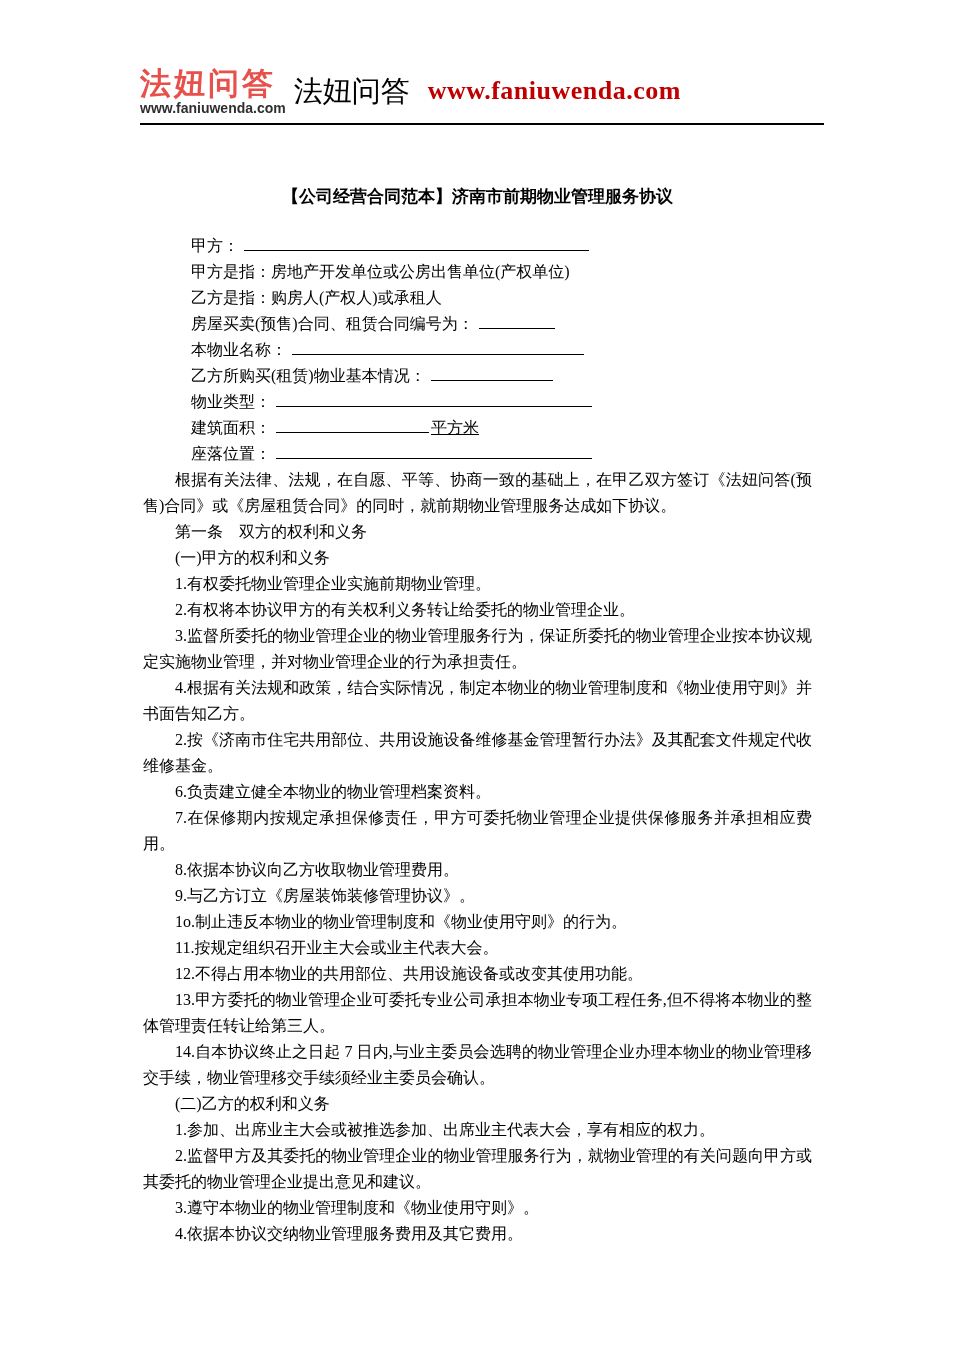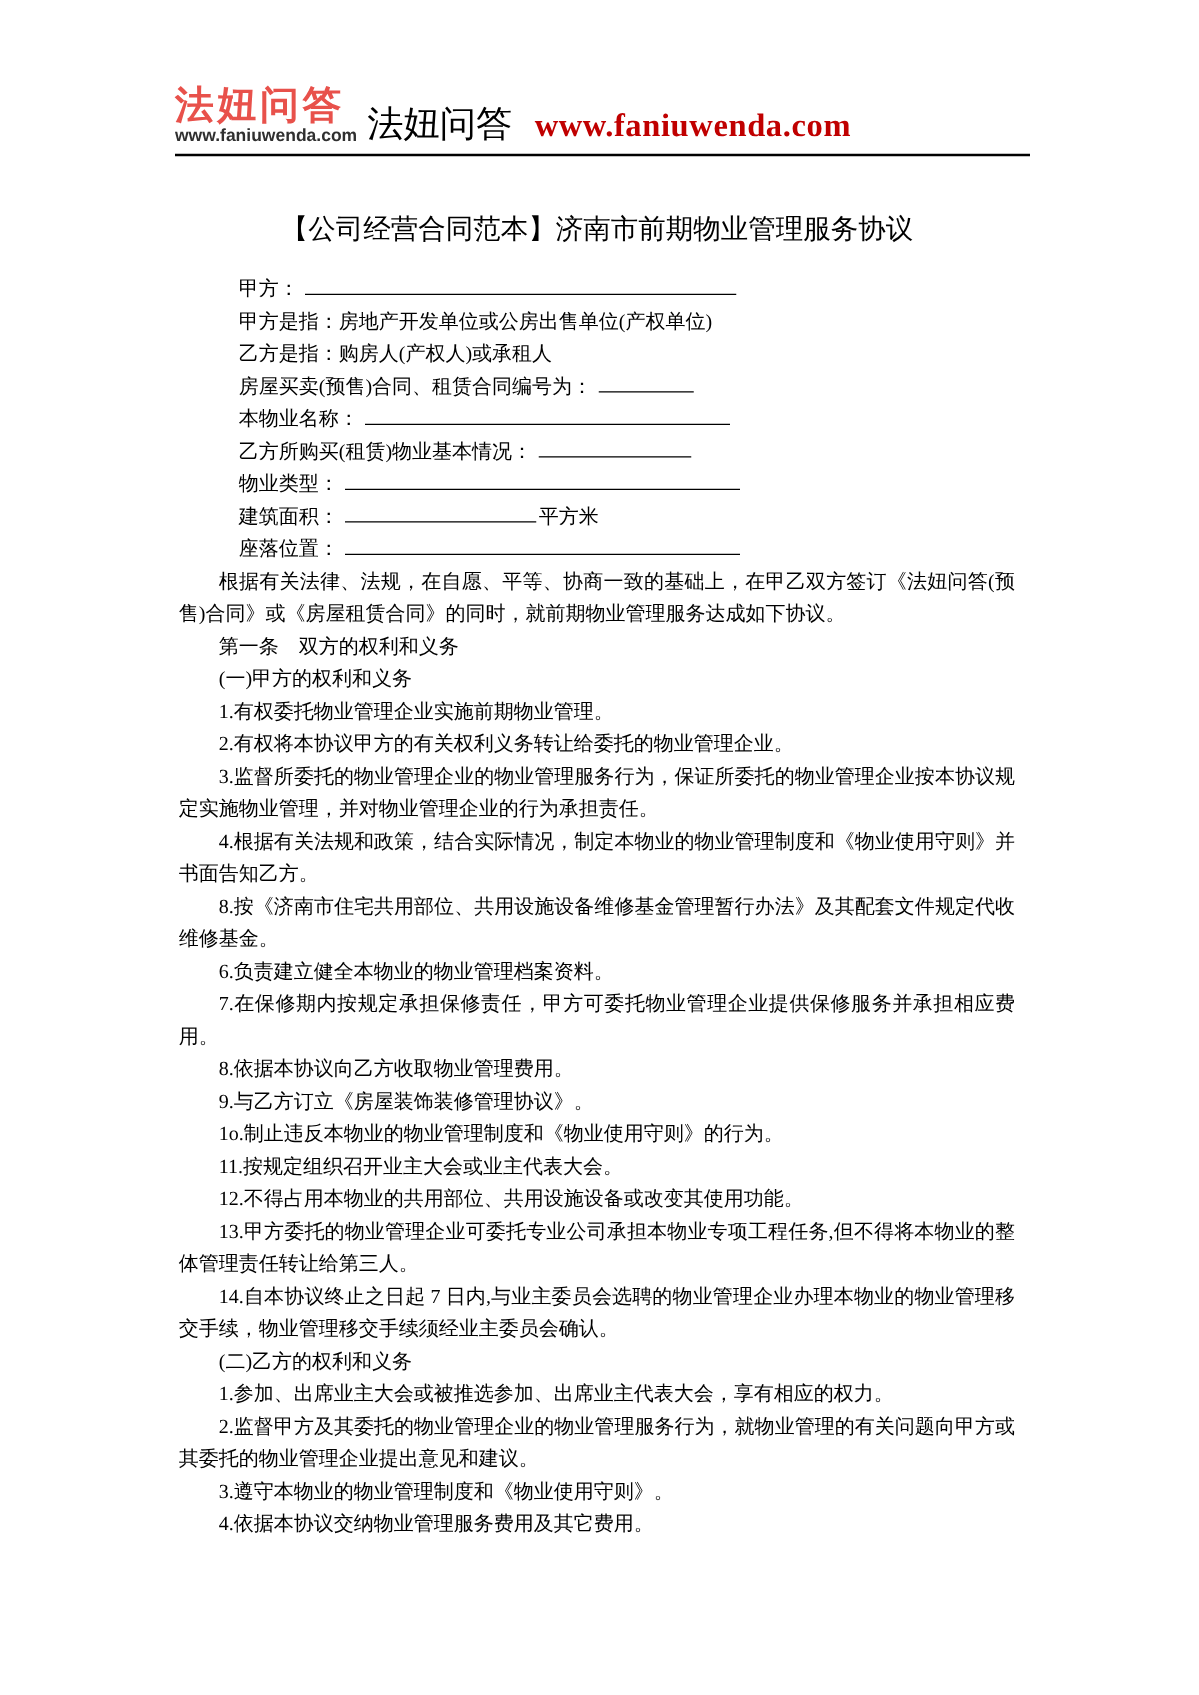--- a/index.html
+++ b/index.html
@@ -11,21 +11,21 @@
     font-family:"Liberation Serif","DejaVu Serif",serif;
     color:#000;
   }
   
   .header {
     margin:0 135px 0 140px;
     padding-top:68px;
     padding-bottom:7px;
     border-bottom:2px solid #000;
     display:flex;
-    align-items:flex-end;
+    align-items:center;
   }
   .logo { display:flex; flex-direction:column; }
   .logo-brand {
     font-family:"Liberation Sans","DejaVu Sans",sans-serif;
     font-weight:bold; font-size:31px; line-height:1;
     letter-spacing:3px;
   }
   .logo-url {
     font-family:"Liberation Sans","DejaVu Sans",sans-serif;
     font-weight:bold; font-size:14px; line-height:1.15;
@@ -37,35 +37,35 @@
   }
   .site-url {
     font-weight:bold; font-size:26px; line-height:1;
     margin-left:18px; padding-bottom:2px;
     letter-spacing:0.5px;
   }
   
   .content { margin:0 147px 0 143px; font-size:16px; }
   .doc-title {
     text-align:center;
-    font-size:22px; line-height:28px;
-    margin-top:44px; margin-bottom:22px;
-    font-weight:normal;
+    font-size:17px; line-height:28px;
+    margin-top:58px; margin-bottom:22px;
+    font-weight:bold;
   }
   .form-line { text-indent:3em; line-height:26px; white-space:nowrap; }
   .blank {
     display:inline-block;
     border-bottom:1px solid #000;
     height:15px;
     margin-left:5px;
     vertical-align:baseline;
   }
   .b345{width:345px}.b292{width:292px}.b76{width:76px}
   .b122{width:122px}.b316{width:316px}.b153{width:153px}
-  .suffix { margin-left:2px; }
+  .suffix { margin-left:2px;text-decoration:underline; }
   .para {
     margin:0; text-indent:2em;
     line-height:26px; text-align:justify;
   }
 </style>
 </head>
 <body>
 
 <div class="page">
 
@@ -101,21 +101,21 @@
 
     <div class="form-line"><span>座落位置：</span><span class="blank b316"></span></div>
 
     <p class="para">根据有关法律、法规，在自愿、平等、协商一致的基础上，在甲乙双方签订《法妞问答(预售)合同》或《房屋租赁合同》的同时，就前期物业管理服务达成如下协议。</p>
     <p class="para">第一条　双方的权利和义务</p>
     <p class="para">(一)甲方的权利和义务</p>
     <p class="para">1.有权委托物业管理企业实施前期物业管理。</p>
     <p class="para">2.有权将本协议甲方的有关权利义务转让给委托的物业管理企业。</p>
     <p class="para">3.监督所委托的物业管理企业的物业管理服务行为，保证所委托的物业管理企业按本协议规定实施物业管理，并对物业管理企业的行为承担责任。</p>
     <p class="para">4.根据有关法规和政策，结合实际情况，制定本物业的物业管理制度和《物业使用守则》并书面告知乙方。</p>
-    <p class="para">8.按《济南市住宅共用部位、共用设施设备维修基金管理暂行办法》及其配套文件规定代收维修基金。</p>
+    <p class="para">2.按《济南市住宅共用部位、共用设施设备维修基金管理暂行办法》及其配套文件规定代收维修基金。</p>
     <p class="para">6.负责建立健全本物业的物业管理档案资料。</p>
     <p class="para">7.在保修期内按规定承担保修责任，甲方可委托物业管理企业提供保修服务并承担相应费用。</p>
     <p class="para">8.依据本协议向乙方收取物业管理费用。</p>
     <p class="para">9.与乙方订立《房屋装饰装修管理协议》。</p>
     <p class="para">1o.制止违反本物业的物业管理制度和《物业使用守则》的行为。</p>
     <p class="para">11.按规定组织召开业主大会或业主代表大会。</p>
     <p class="para">12.不得占用本物业的共用部位、共用设施设备或改变其使用功能。</p>
     <p class="para">13.甲方委托的物业管理企业可委托专业公司承担本物业专项工程任务,但不得将本物业的整体管理责任转让给第三人。</p>
     <p class="para">14.自本协议终止之日起 7 日内,与业主委员会选聘的物业管理企业办理本物业的物业管理移交手续，物业管理移交手续须经业主委员会确认。</p>
     <p class="para">(二)乙方的权利和义务</p>

